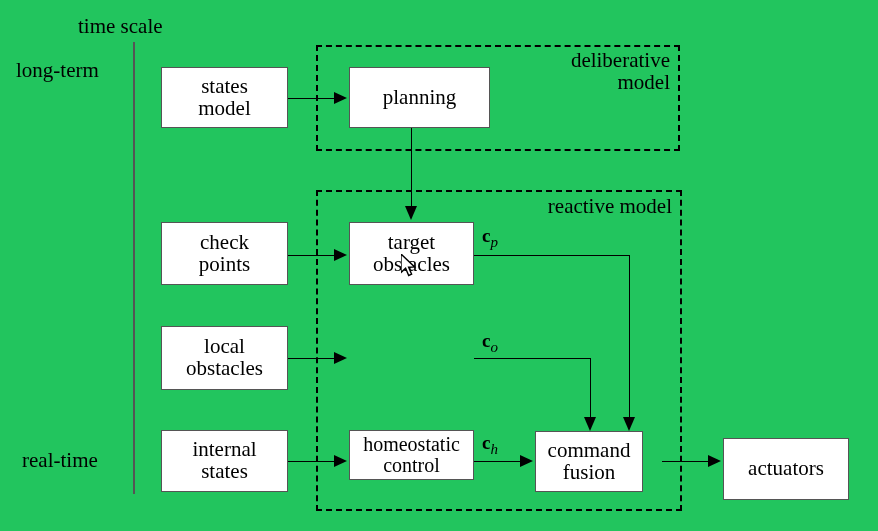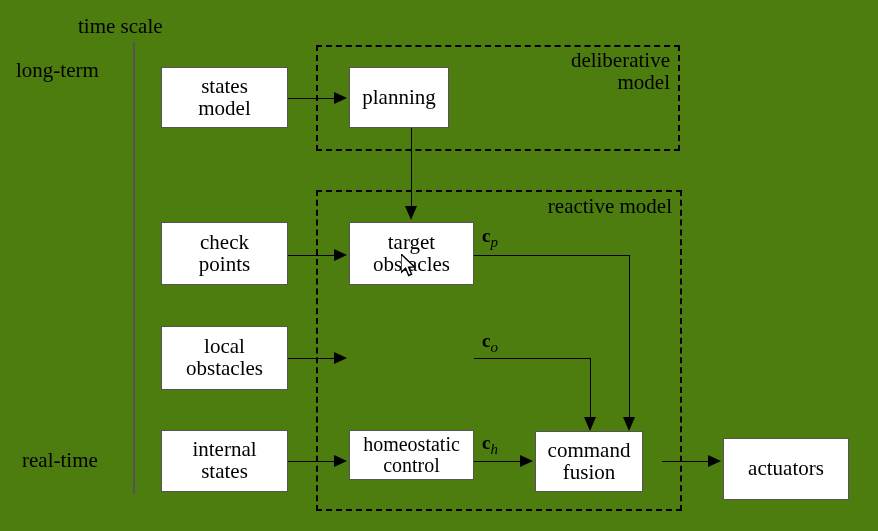--- a/index.html
+++ b/index.html
@@ -9,21 +9,21 @@
     background: #ffffff;
   }
   body {
     font-family: "Liberation Serif", "DejaVu Serif", serif;
     color: #000000;
   }
   #canvas {
     position: relative;
     width: 878px;
     height: 531px;
-    background: #4d7c0f;
+    background: #22c55e;
     overflow: hidden;
   }
 
   
   .box {
     position: absolute;
     box-sizing: border-box;
     border: 1.5px solid #555555;
     background: #ffffff;
     display: flex;
@@ -145,21 +145,21 @@
 
   <div class="region" style="left:316px; top:190px; width:366px; height:321px;"></div>
   <div class="region-label" style="left:460px; top:196px; width:212px;">reactive model</div>
 
   <div class="box" style="left:161px; top:67px; width:127px; height:61px;">states
 model</div>
 
   <div class="hline" style="left:288px; top:98px; width:48px;"></div>
   <div class="arrow-right" style="left:334px; top:91.5px;"></div>
 
-  <div class="box" style="left:349px; top:67px; width:100px; height:61px;">planning</div>
+  <div class="box" style="left:349px; top:67px; width:141px; height:61px;">planning</div>
 
   <div class="vline" style="left:411px; top:128px; height:86px;"></div>
   <div class="arrow-down" style="left:404.5px; top:206px;"></div>
 
   <div class="box" style="left:161px; top:222px; width:127px; height:63px;">check
 points</div>
 
   <div class="hline" style="left:288px; top:255px; width:48px;"></div>
   <div class="arrow-right" style="left:334px; top:248.5px;"></div>
 

